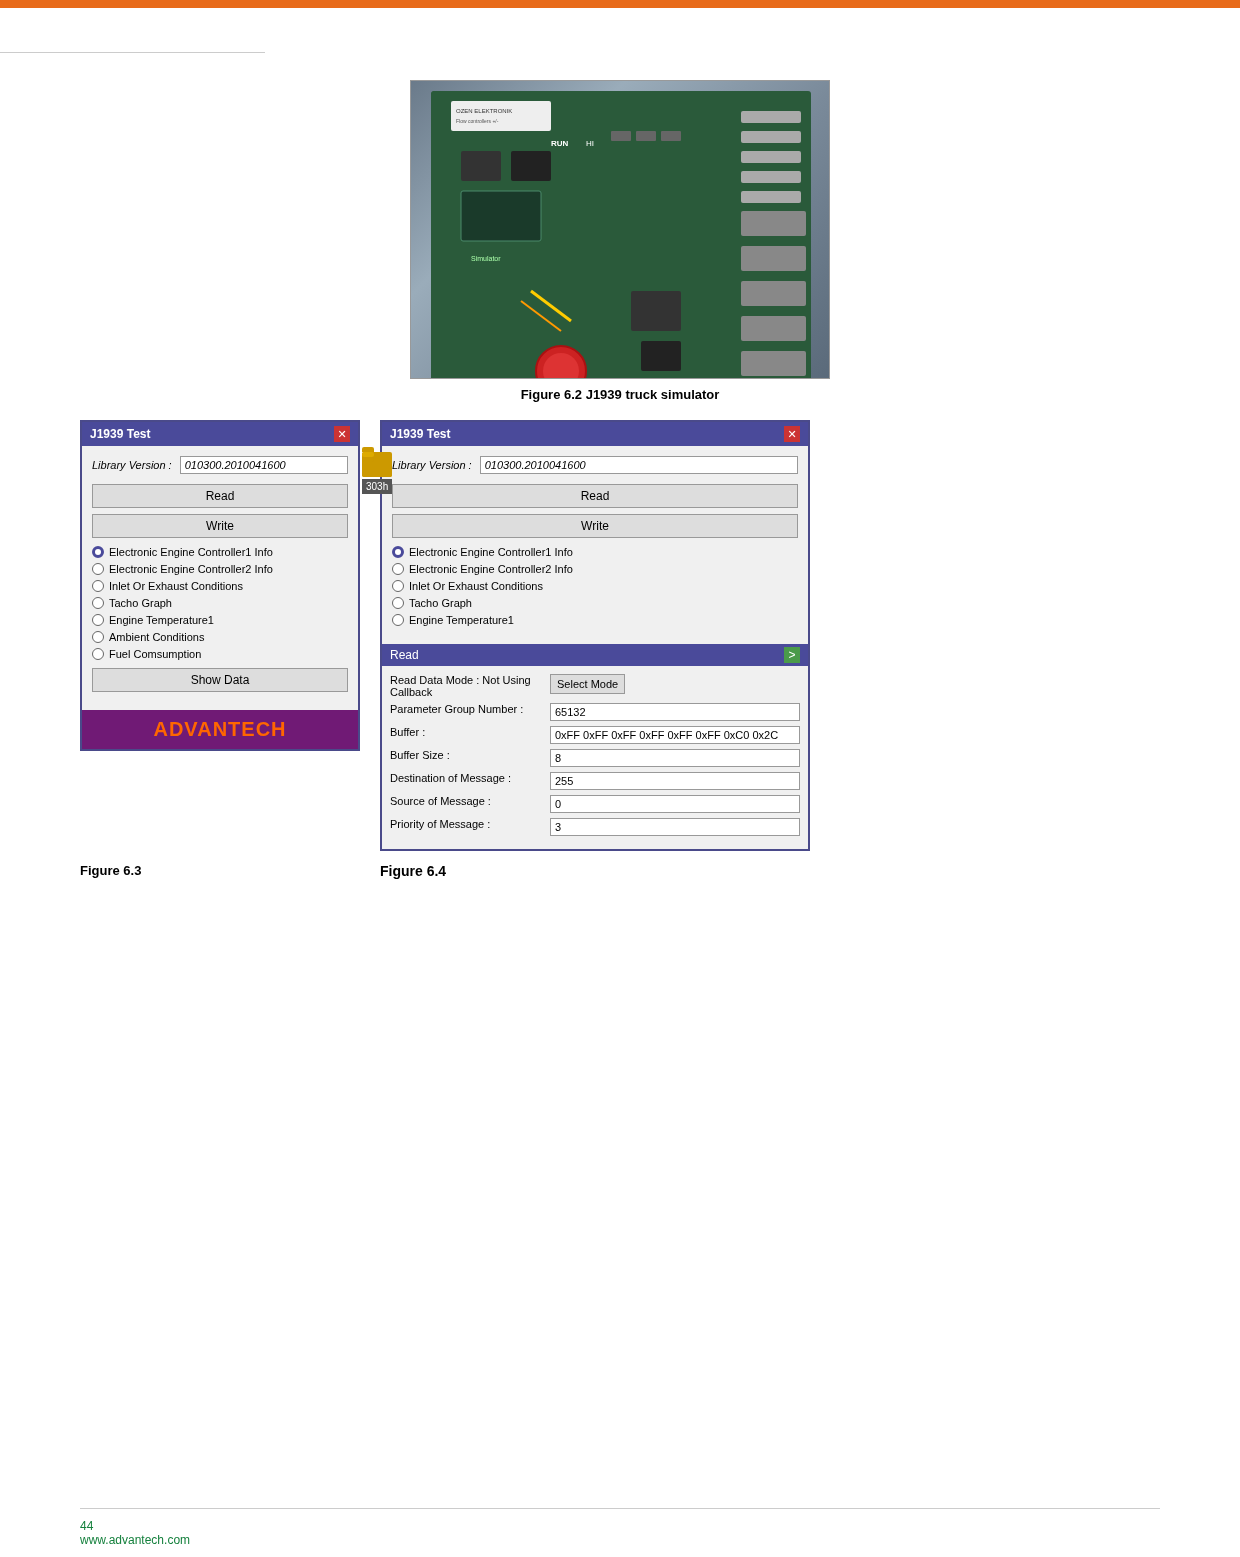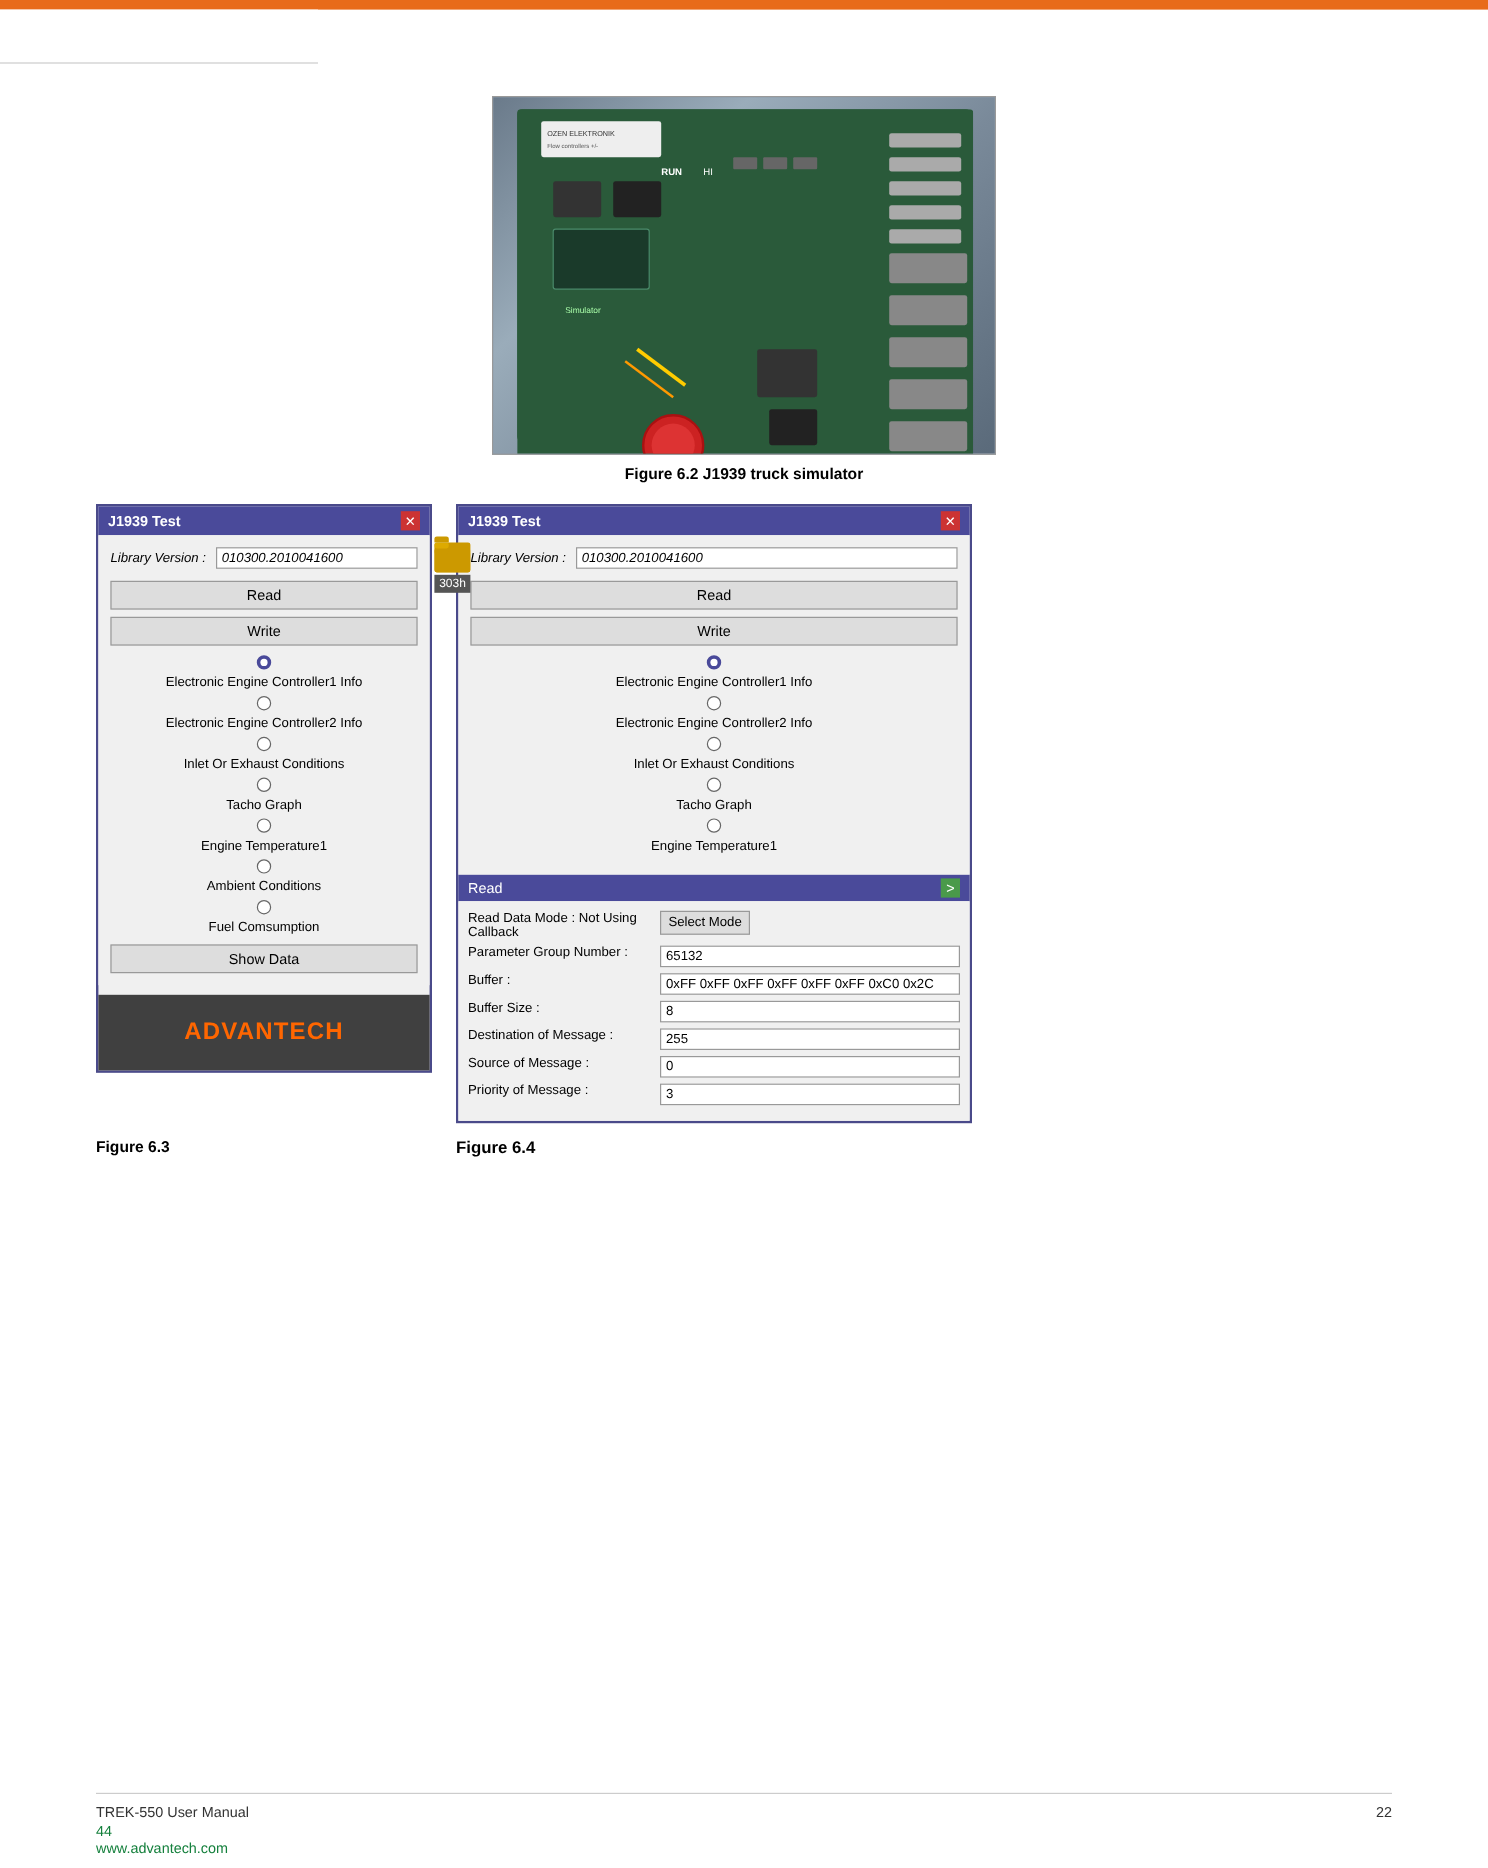--- a/index.html
+++ b/index.html
@@ -166,21 +166,20 @@
     .radio-group {
       margin: 8px 0;
     }
 
     .radio-item {
       display: flex;
       align-items: center;
       gap: 5px;
       margin-bottom: 5px;
       font-size: 11px;
-      flex-direction: column;
     }
 
     .radio-circle {
       width: 12px;
       height: 12px;
       border-radius: 50%;
       border: 1px solid #666;
       background: #fff;
       flex-shrink: 0;
     }
@@ -206,23 +205,23 @@
       background: #ddd;
       border: 1px solid #999;
       padding: 4px;
       text-align: center;
       margin-top: 0;
       cursor: pointer;
       font-size: 12px;
     }
 
     .advantech-banner {
-      background: #404040;
+      background: #701a75;
       color: #fff;
-      padding: 20px;
+      padding: 8px;
       text-align: center;
       margin-top: 8px;
     }
 
     .advantech-text {
       font-size: 20px;
       font-weight: bold;
       color: #fff;
       letter-spacing: 1px;
     }
@@ -603,22 +602,18 @@
 
   <div class="figure-labels-row">
     <span class="figure-label">Figure 6.3</span>
     <span class="figure-label-right">Figure 6.4</span>
   </div>
 
 </div>
 
 <div class="footer">
   <div class="footer-divider"></div>
-  <div class="footer-content">
-    <span>TREK-550 User Manual</span>
-    <span>22</span>
-  </div>
 </div>
 
 <div class="footer-bottom">
   <div>44</div>
   <div>www.advantech.com</div>
 </div>
 
 </body></html>

